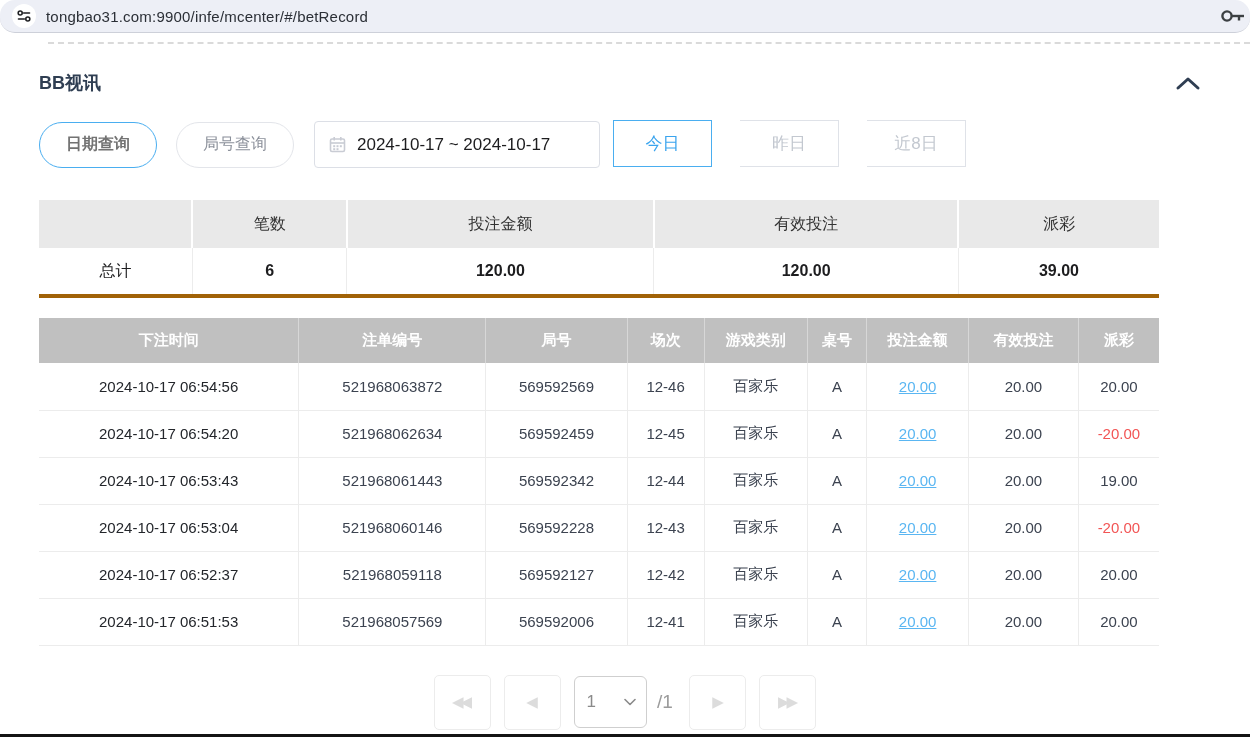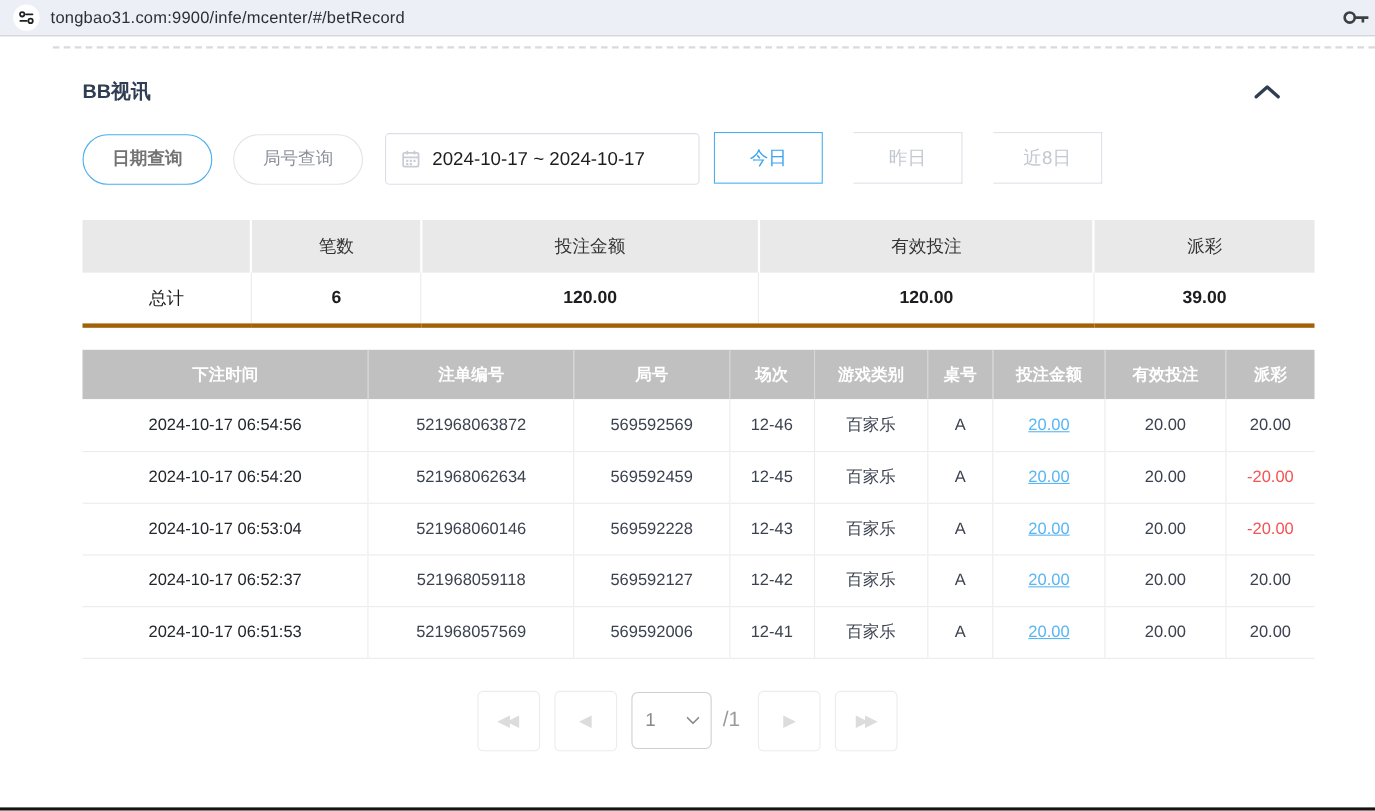--- a/index.html
+++ b/index.html
@@ -1,32 +1,32 @@
 <!DOCTYPE html>
 <html><head>
 <meta charset="utf-8">
 <style>
   * { margin:0; padding:0; box-sizing:border-box; }
   html,body { width:1250px; height:737px; background:#fff; overflow:hidden;
     font-family:"Liberation Sans","DejaVu Sans",sans-serif; position:relative; }
 
   
   .browser-bar { height:33px; background:#edeff6; border-bottom:1px solid #cdd0d9;
-    display:flex; align-items:center; padding:0 10px; }
+    display:flex; align-items:center; padding:0 10px;border-radius:15px; }
   .tune-circle { width:24px; height:24px; border-radius:50%; background:#fff;
     display:flex; align-items:center; justify-content:center; margin-left:2px; cursor:pointer; }
   .url-text { margin-left:10px; font-size:15px; color:#2b2f36; letter-spacing:.2px; }
   .bar-spacer { flex:1; }
   .key-wrap { margin-right:-6px; display:flex; align-items:center; cursor:pointer; }
 
   
   .dashed-sep { margin:9px 0 0 48px; border-top:2px dashed #dadada; height:0; }
 
   
-  .content { padding:0 75px; }
+  .content { padding:0 39px; }
 
   .panel-header { margin-top:27px; display:flex; align-items:center; justify-content:space-between; }
   .page-title { font-size:18px; font-weight:bold; color:#2f3e52; }
   .collapse-btn { background:none; border:none; cursor:pointer; padding:2px; margin-right:8px; }
 
   
   .filter-row { margin-top:25px; display:flex; align-items:center; }
   .pill-btn { height:46px; padding:0 26px; border-radius:23px; background:#fff;
     font-size:16px; font-weight:bold; cursor:pointer; }
   .pill-active { border:1px solid #4aaef0; color:#737373; }
@@ -214,20 +214,31 @@
     <td>521968062634</td>
     <td>569592459</td>
     <td>12-45</td>
     <td>百家乐</td>
     <td>A</td>
     <td><a class="amount-link">20.00</a></td>
     <td>20.00</td>
     <td class="neg">-20.00</td>
   </tr>
         <tr>
+    <td>2024-10-17 06:53:43</td>
+    <td>521968061443</td>
+    <td>569592342</td>
+    <td>12-44</td>
+    <td>百家乐</td>
+    <td>A</td>
+    <td><a class="amount-link">20.00</a></td>
+    <td>20.00</td>
+    <td>19.00</td>
+  </tr>
+        <tr>
     <td>2024-10-17 06:53:04</td>
     <td>521968060146</td>
     <td>569592228</td>
     <td>12-43</td>
     <td>百家乐</td>
     <td>A</td>
     <td><a class="amount-link">20.00</a></td>
     <td>20.00</td>
     <td class="neg">-20.00</td>
   </tr>

